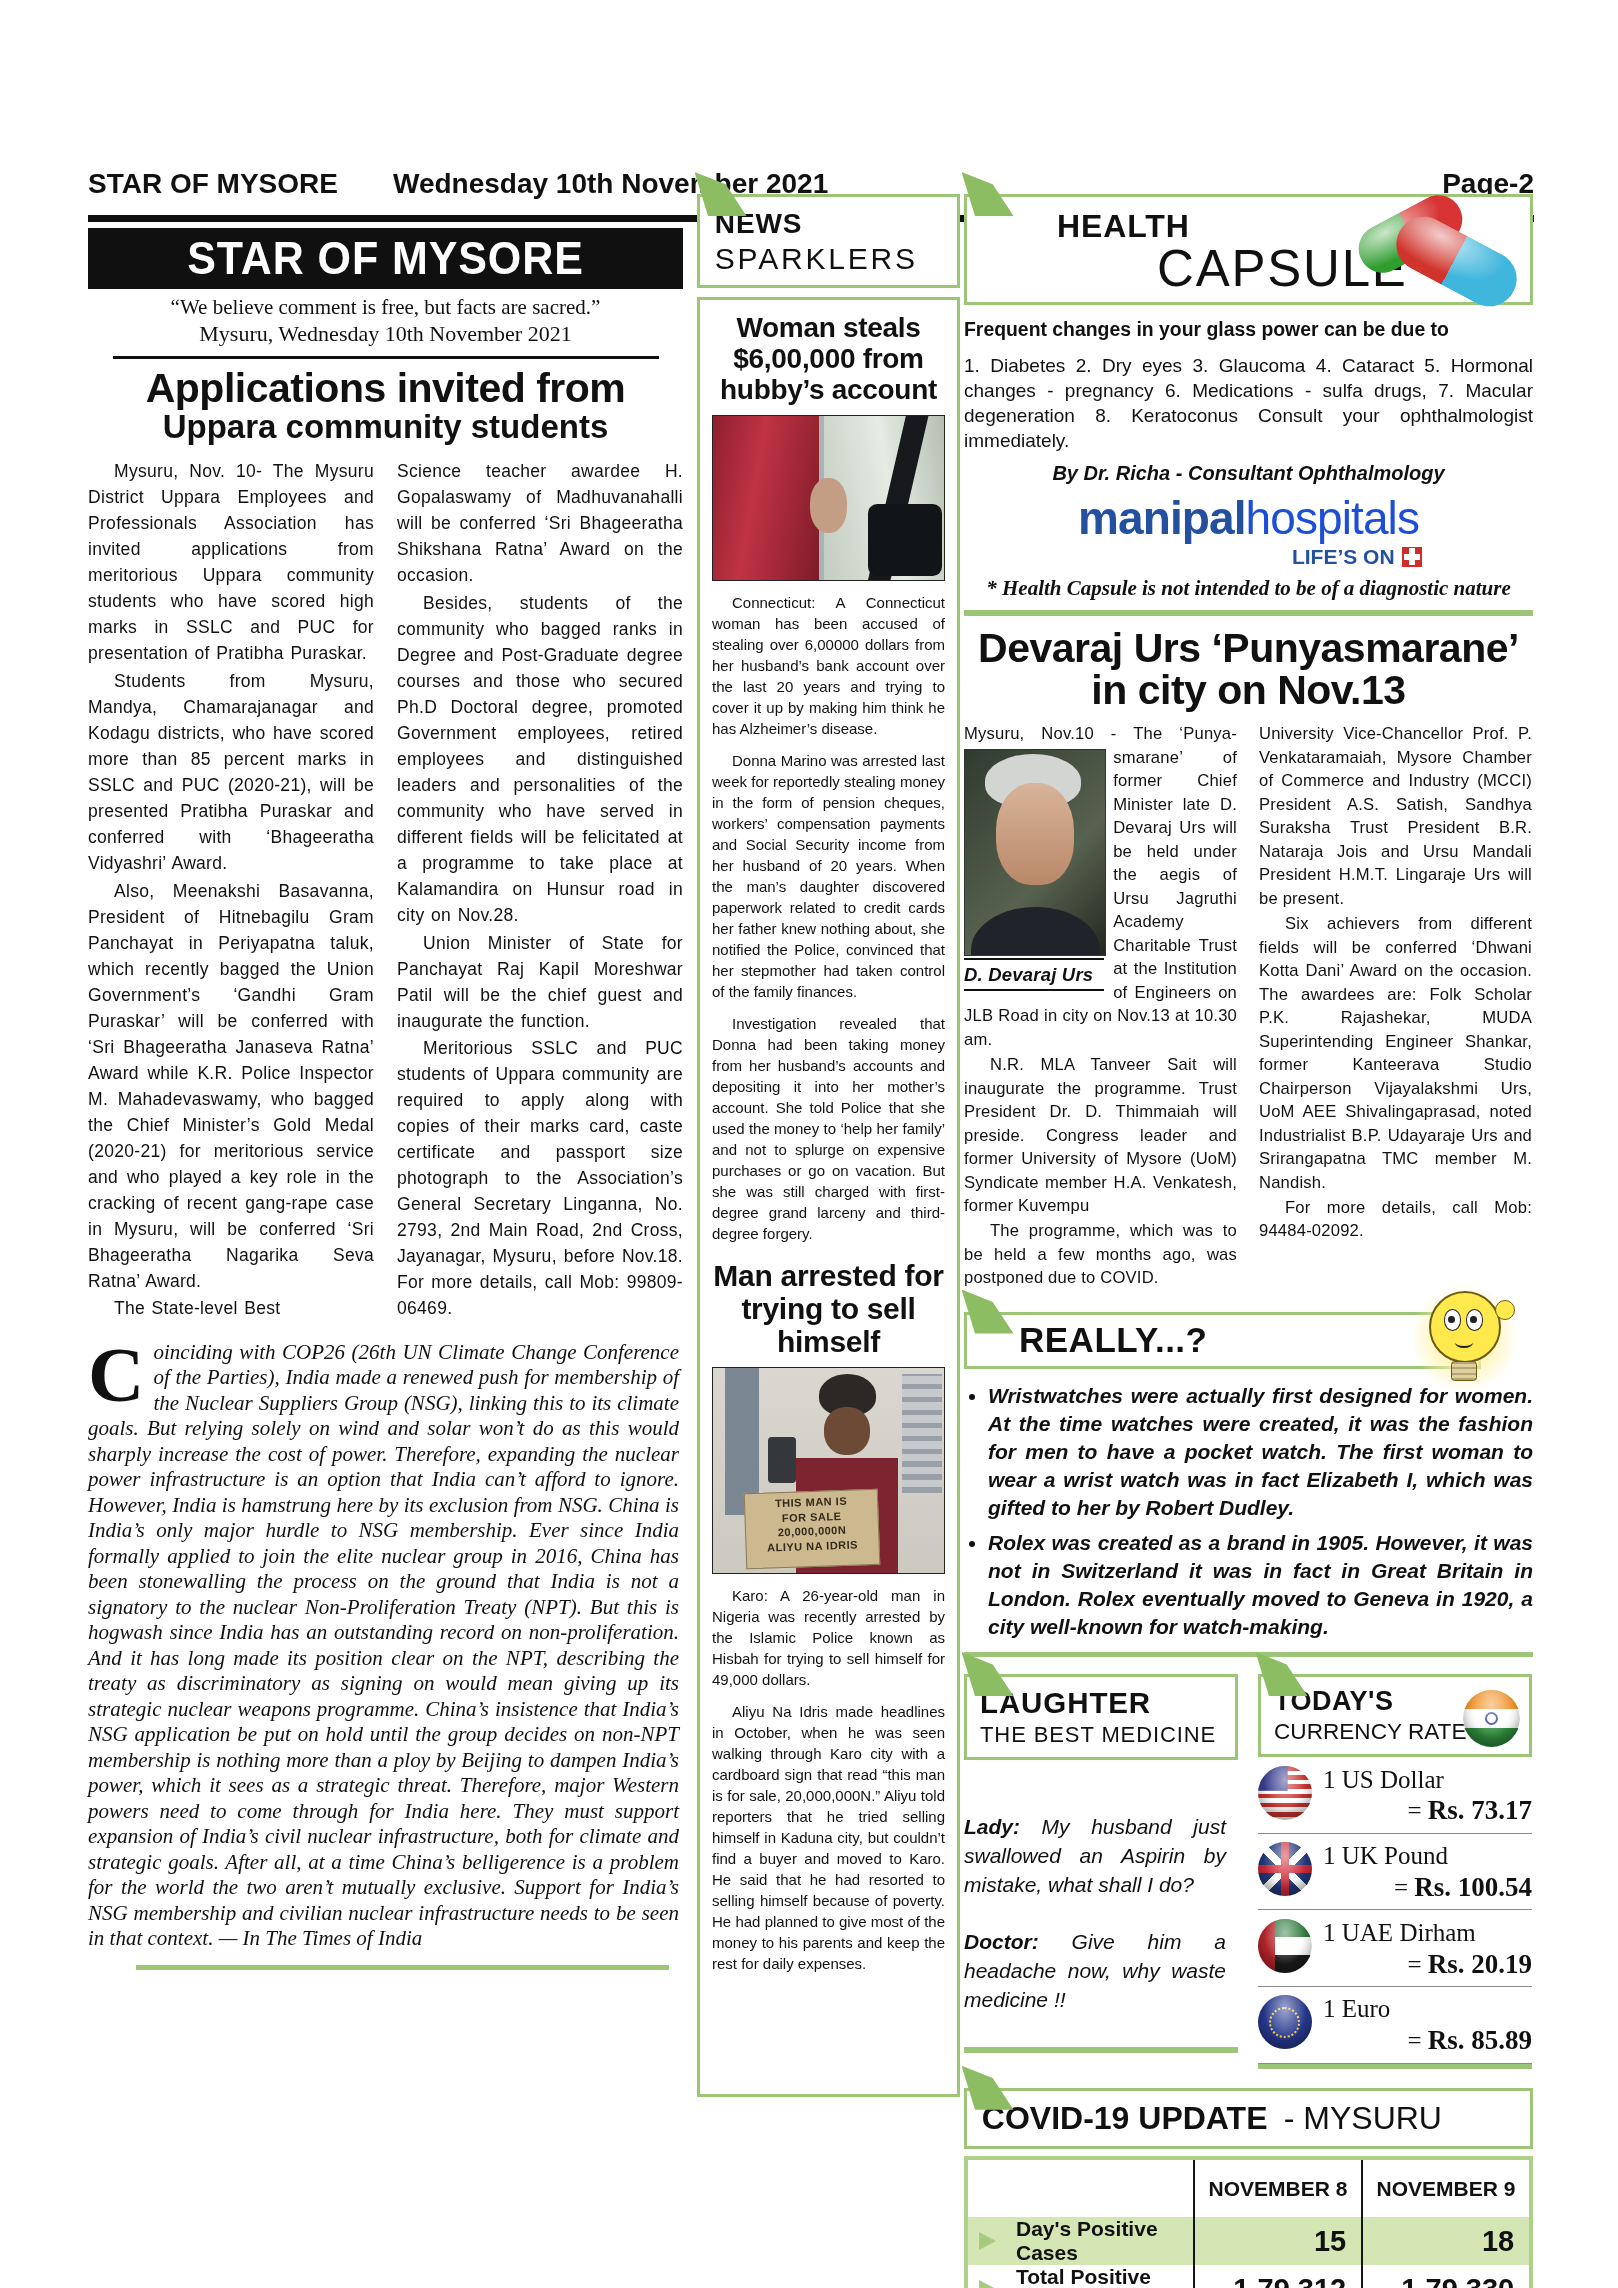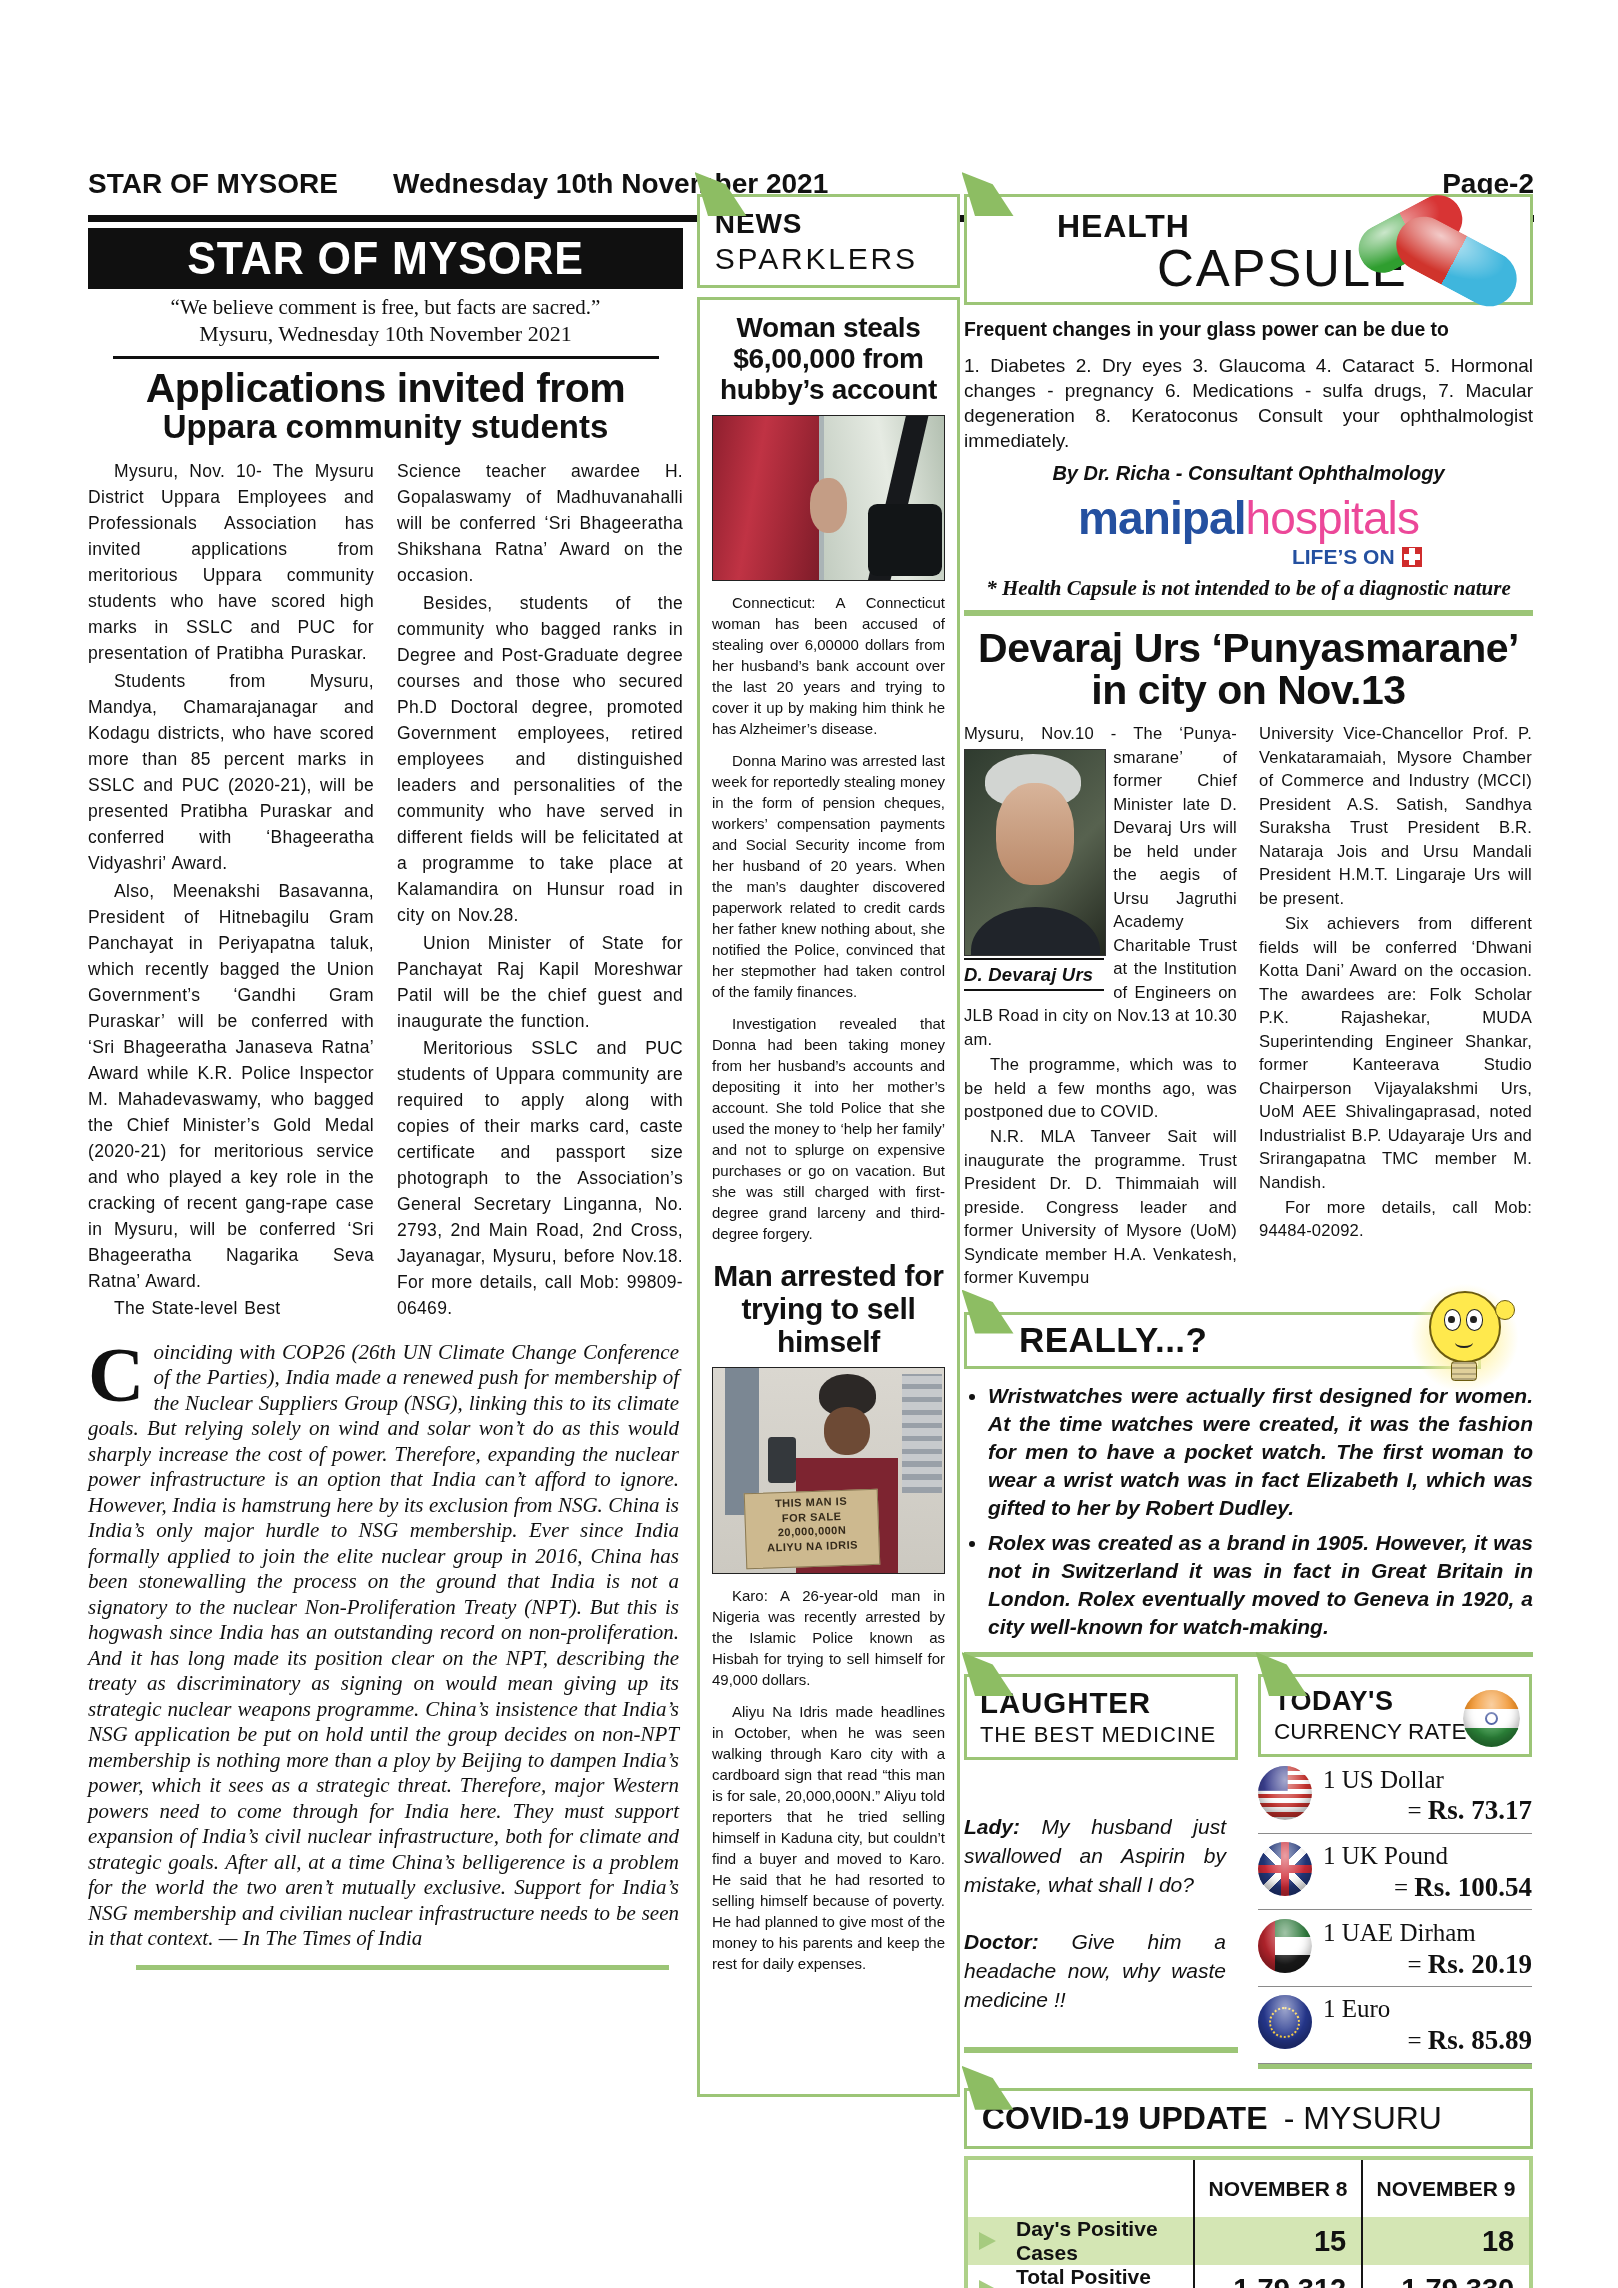--- a/index.html
+++ b/index.html
@@ -90,21 +90,21 @@
         background:radial-gradient(ellipse at 30% 22%,rgba(255,255,255,.75),rgba(255,255,255,0) 55%),
                    linear-gradient(90deg,#2f9e2f 0 50%,#d83434 50%)}
   .cap2{width:129px;height:55px;top:33px;left:42px;transform:rotate(28deg);
         background:radial-gradient(ellipse at 30% 22%,rgba(255,255,255,.75),rgba(255,255,255,0) 55%),
                    linear-gradient(90deg,#d0342c 0 48%,#3fb6dd 48%)}
   .hc-intro{margin-top:13px;font-weight:700;font-size:19.4px}
   .hc-list{font-size:19px;line-height:25px;margin-top:12px}
   .hc-byline{margin-top:9.2px;font-weight:700;font-style:italic;font-size:20px;text-align:center}
   .mh-logo{margin-top:5.5px;text-align:center;font-size:46px;font-weight:700;letter-spacing:-0.9px}
   .mh-logo .m{color:#2450a0}
-  .mh-logo .h{color:#ec4899;font-weight:400}
+  .mh-logo .h{color:#1d4ed8;font-weight:400}
   .mh-tag{width:100%;text-align:right;padding-right:111px;box-sizing:border-box;
           color:#2450a0;font-weight:700;font-size:21px;display:flex;justify-content:flex-end;align-items:center;gap:7.4px}
   .redcross{position:relative;width:20px;height:20px;background:#d02c2c;display:inline-block}
   .redcross::before{content:"";position:absolute;left:7.4px;top:1.8px;width:5.5px;height:16.6px;background:#fff}
   .redcross::after{content:"";position:absolute;left:1.8px;top:7.4px;width:16.6px;height:5.5px;background:#fff}
   .hc-disc{margin-top:7.4px;font-family:"Liberation Serif",serif;font-style:italic;font-weight:700;
            font-size:21px;text-align:center}
   .hc-rule{margin-top:9.2px}
 
   .dv-headline{margin-top:11px;font-weight:700;font-size:41px;line-height:1.03;text-align:center;letter-spacing:-0.5px}
@@ -317,22 +317,22 @@
   <div class="dv-cols art">
     <div class="dv-col justify">
       <p class="noindent"><span>Mysuru, Nov.10 - The ‘Punya-</span><span class="dv-photowrap">
             <span class="dev-photo" style="display:block">
               <span class="dev-hair"></span>
               <span class="dev-face"></span>
               <span class="dev-body"></span>
             </span>
             <span class="dev-caption" style="display:block">D. Devaraj Urs</span>
           </span><span>smarane’ of former Chief Minister late D. Devaraj Urs will be held under the aegis of Ursu Jagruthi Academy Charitable Trust at the Institution of Engineers on JLB Road in city on Nov.13 at 10.30 am.</span></p>
+      <p>N.R. MLA Tanveer Sait will inaugurate the programme. Trust President Dr. D. Thimmaiah will preside. Congress leader and former University of Mysore (UoM) Syndicate member H.A. Venkatesh, former Kuvempu</p>
       <p>The programme, which was to be held a few months ago, was postponed due to COVID.</p>
-      <p>N.R. MLA Tanveer Sait will inaugurate the programme. Trust President Dr. D. Thimmaiah will preside. Congress leader and former University of Mysore (UoM) Syndicate member H.A. Venkatesh, former Kuvempu</p>
     </div>
     <div class="dv-col justify">
       <p class="noindent">University Vice-Chancellor Prof. P. Venkataramaiah, Mysore Chamber of Commerce and Industry (MCCI) President A.S. Satish, Sandhya Suraksha Trust President B.R. Nataraja Jois and Ursu Mandali President H.M.T. Lingaraje Urs will be present.</p>
       <p>Six achievers from  different fields will be conferred ‘Dhwani Kotta Dani’ Award on the occasion. The awardees are: Folk Scholar P.K. Rajashekar, MUDA Superintending Engineer Shankar, former Kanteerava Studio Chairperson Vijayalakshmi Urs, UoM AEE Shivalingaprasad, noted Industrialist B.P. Udayaraje Urs and Srirangapatna TMC member M. Nandish.</p>
       <p>For more details, call Mob: 94484-02092.</p>
     </div>
   </div>
 
   <div class="gbox really-header">
     <div class="fold"></div>

